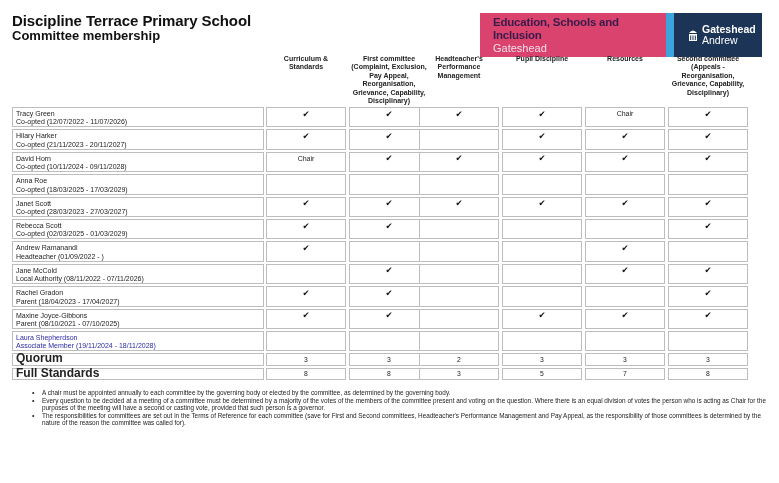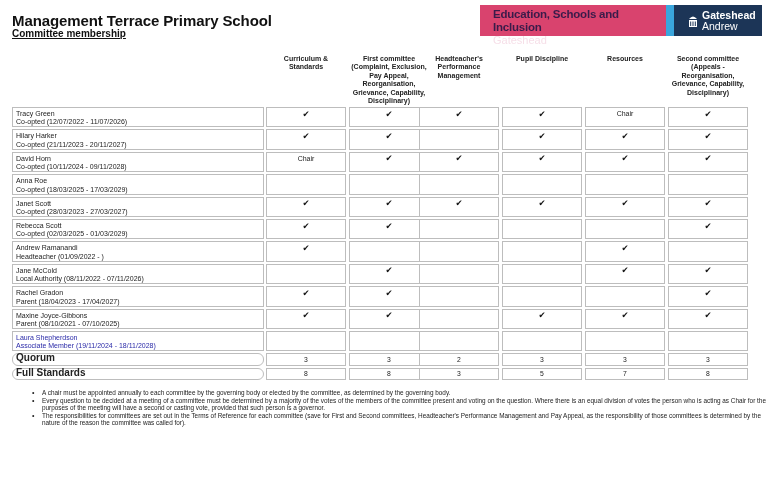--- a/index.html
+++ b/index.html
@@ -1,50 +1,50 @@
 <!DOCTYPE html>
 <html><head>
 <meta charset="utf-8">
 <style>
   * { box-sizing: border-box; margin: 0; padding: 0; }
   html, body { width: 779px; height: 483px; background: #ffffff; overflow: hidden; }
   body { font-family: "Liberation Sans", "DejaVu Sans", sans-serif; color: #111; position: relative; }
 
   .title { position: absolute; left: 12px; top: 12px; font-size: 15px; font-weight: bold; color: #111; letter-spacing: -0.1px; }
-  .subtitle { position: absolute; left: 12px; top: 28px; font-size: 10px; font-weight: bold; color: #111; text-decoration: underline; }
-
-  .banner { position: absolute; left: 480px; top: 5px; height: 31px; width: 282px; display: flex; }
+  .subtitle { position: absolute; left: 12px; top: 28px; font-size: 13px; font-weight: bold; color: #111; }
+
+  .banner { position: absolute; left: 480px; top: 13px; height: 44px; width: 282px; display: flex; }
   .banner .pink { background: #d9436e; width: 186px; height: 100%; padding: 3px 0 0 13px; }
   .banner .pink .b1 { font-size: 11.5px; font-weight: bold; color: #3a1b4a; line-height: 13px; letter-spacing: -0.2px; }
   .banner .pink .b2 { font-size: 11px; color: #f6dfe8; line-height: 12px; }
   .banner .blue-stripe { background: #3aa6dd; width: 8px; height: 100%; }
   .banner .navy { background: #1c3557; flex: 1; height: 100%; display: flex; align-items: center; padding-left: 14px; gap: 4px; }
   .banner .navy svg { width: 10px; height: 14px; }
   .banner .navy .t { color: #fff; line-height: 11px; }
   .banner .navy .t1 { font-size: 10.5px; font-weight: bold; }
   .banner .navy .t2 { font-size: 10.5px; }
 
   .grid { position: absolute; left: 12px; top: 55px; }
   .head-cell { position: absolute; top: 0; font-size: 7px; font-weight: bold; text-align: center; line-height: 8.4px; color: #222; }
   .cell { position: absolute; border: 1.5px solid #bdbdbd; background: #fff; }
   .name-cell { font-size: 7px; line-height: 8.4px; padding: 2px 3px; color: #222; }
   .name-cell.assoc { color: #2a2aa8; }
-  .name-cell.bold { font-weight: bold; font-size: 10px; display: flex; align-items: center; padding-top: 0; border-radius: 6px; }
+  .name-cell.bold { font-weight: bold; font-size: 12px; display: flex; align-items: center; padding-top: 0; }
   .val-cell { font-size: 7px; text-align: center; padding-top: 2px; color: #222; }
   .val-cell.check { font-size: 8.5px; padding-top: 0.5px; font-weight: bold; color: #111; }
   .val-cell.num { padding-top: 1.5px; font-size: 6.8px; }
 
   .notes { position: absolute; left: 32px; top: 389px; width: 735px; font-size: 6.4px; line-height: 7.6px; color: #222; }
   .notes li { list-style: none; position: relative; padding-left: 10px; }
   .notes li::before { content: "•"; position: absolute; left: 0; top: 0; font-size: 7px; }
 </style>
 </head>
 <body>
 
-<div class="title">Management Terrace Primary School</div>
+<div class="title">Discipline Terrace Primary School</div>
 <div class="subtitle">Committee membership</div>
 
 <div class="banner">
   <div class="pink">
     <div class="b1">Education, Schools and Inclusion</div>
     <div class="b2">Gateshead</div>
   </div>
   <div class="blue-stripe"></div>
   <div class="navy">
     <svg viewBox="0 0 10 14">

